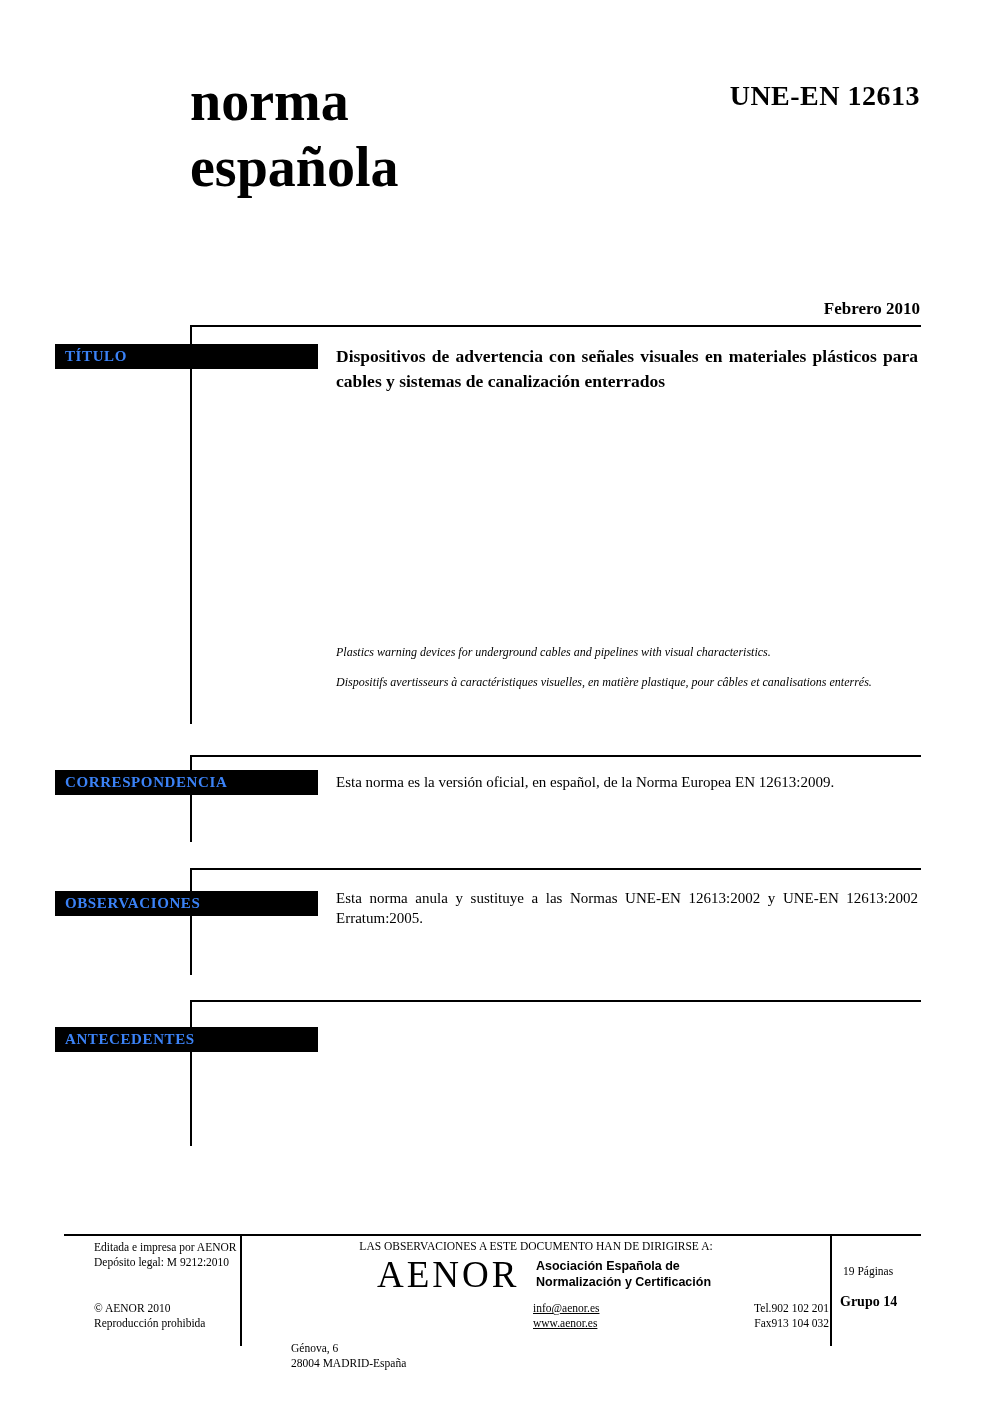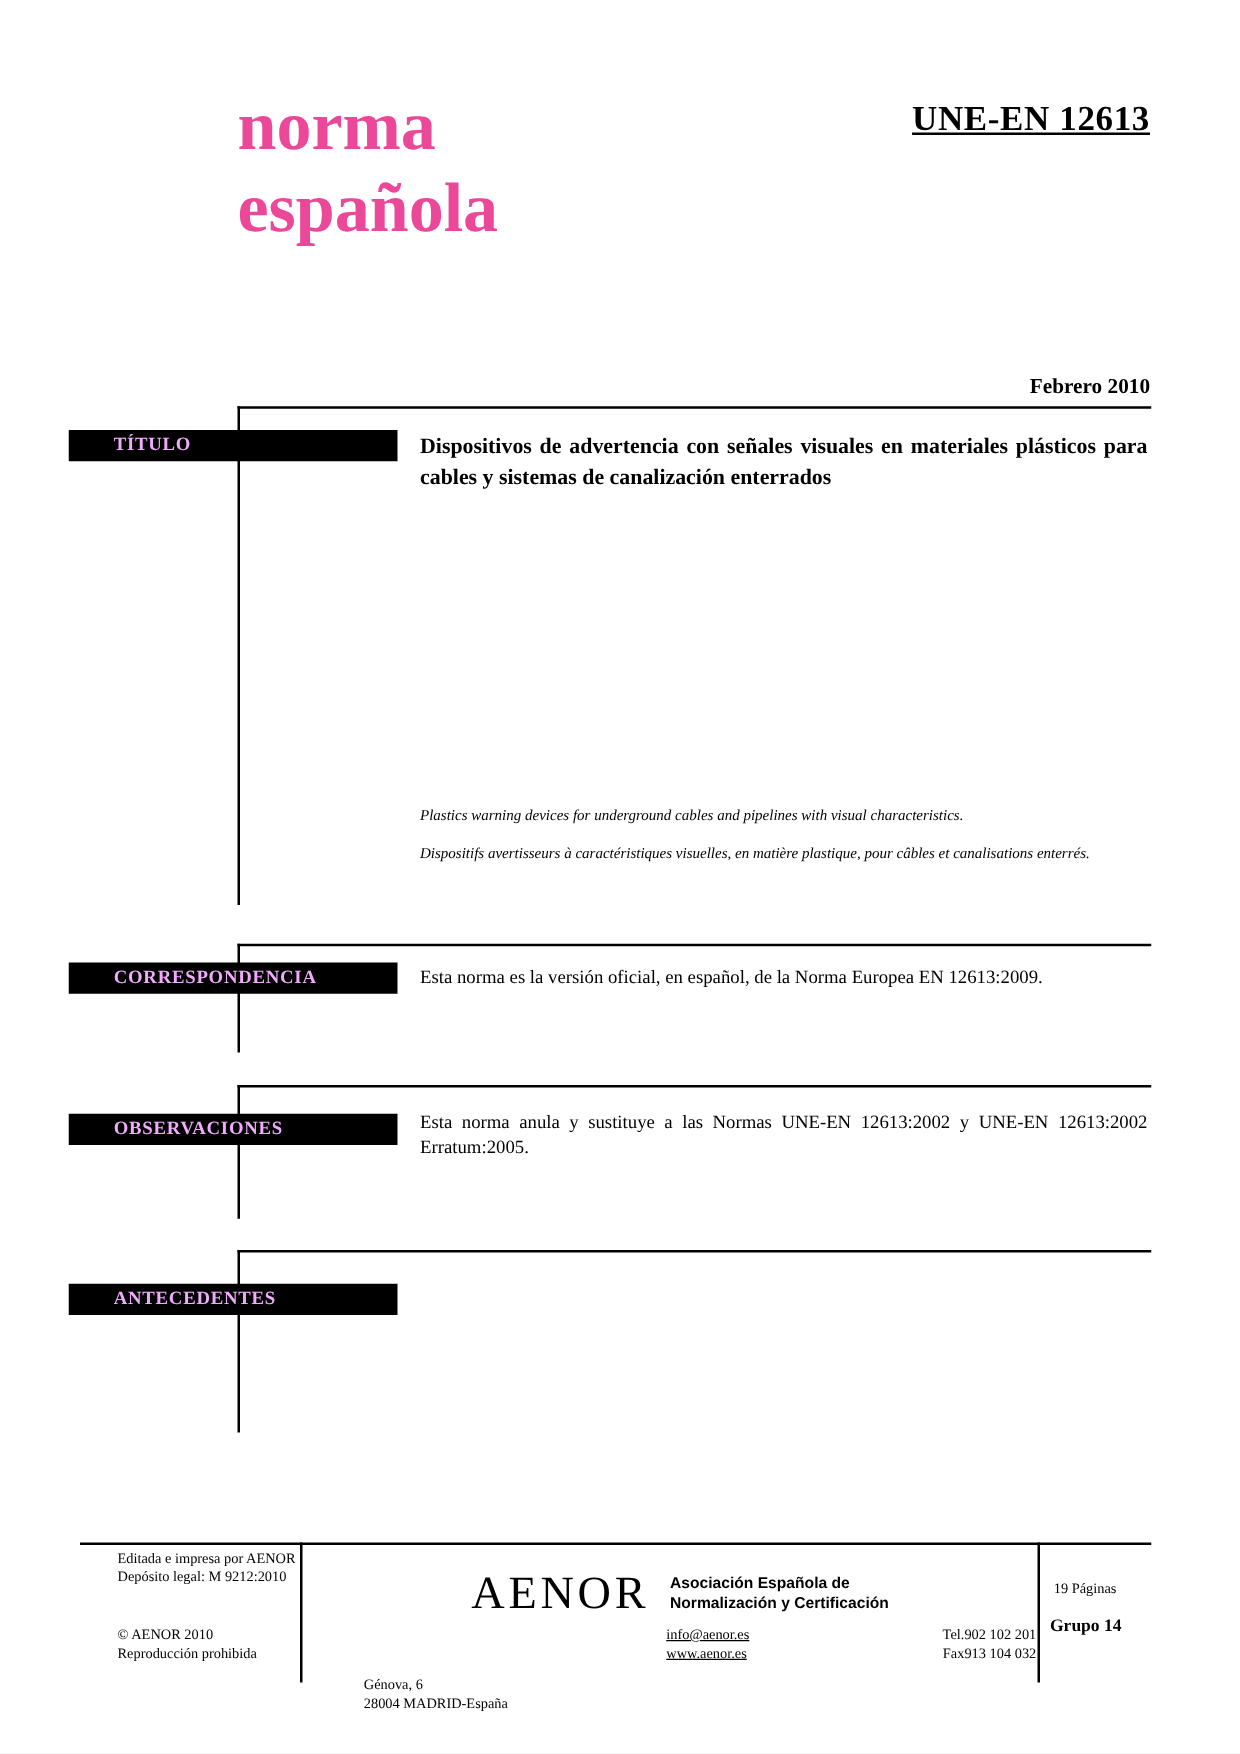--- a/index.html
+++ b/index.html
@@ -14,21 +14,20 @@
     color: #000;
     overflow: hidden;
   }
   .doc-code {
     position: absolute;
     top: 80px;
     right: 72px;
     font-size: 28px;
     font-weight: bold;
     letter-spacing: 0.5px;
-    text-decoration: underline;
   }
   .brand-logo {
     position: absolute;
     left: 190px;
     top: 68px;
     font-size: 56px;
     font-weight: bold;
     line-height: 66px;
     color: #8a8a8a;
   }
@@ -40,25 +39,25 @@
     font-weight: bold;
   }
   .hline { position: absolute; left: 190px; width: 731px; height: 2px; background: #000; }
   .vline { position: absolute; left: 190px; width: 2px; background: #000; }
   .label-box {
     position: absolute;
     left: 55px;
     width: 263px;
     height: 25px;
     background: #000;
-    color: #f0abfc;
+    color: #3b82f6;
     font-weight: bold;
     font-size: 15px;
     line-height: 25px;
-    padding-left: 36px;
+    padding-left: 10px;
     letter-spacing: 0.6px;
   }
   .body-col {
     position: absolute;
     left: 336px;
     width: 582px;
     font-size: 15px;
     line-height: 20px;
   }
   .title-es {
@@ -125,21 +124,21 @@
   .f-pages { position: absolute; left: 843px; top: 1265px; font-size: 11.5px; }
   .f-group { position: absolute; left: 840px; top: 1294px; font-size: 14px; font-weight: bold; }
 </style>
 </head>
 <body>
 
 <div class="page">
 
   <div class="doc-code">UNE-EN 12613</div>
 
-  <div class="brand-logo" style="color: #ec4899;">
+  <div class="brand-logo" style="color: #000000;">
     <div>norma</div>
     <div>española</div>
   </div>
 
   <div class="pub-date">Febrero 2010</div>
 
   <div class="hline" style="top:325px"></div>
   <div class="vline" style="top:325px;height:399px"></div>
   <div class="label-box" style="top:344px">TÍTULO</div>
   <div class="body-col title-es">Dispositivos de advertencia con señales visuales en materiales plásticos para cables y sistemas de canalización enterrados</div>
@@ -168,20 +167,21 @@
   <div class="f-edited f-small">
     <div>Editada e impresa por AENOR</div>
     <div>Depósito legal: M 9212:2010</div>
   </div>
 
   <div class="f-copyright f-small">
     <div>© AENOR 2010</div>
     <div>Reproducción prohibida</div>
   </div>
 
+  <div class="f-notice">LAS OBSERVACIONES A ESTE DOCUMENTO HAN DE DIRIGIRSE A:</div>
 
   <div class="f-aenor-logo">AENOR</div>
 
   <div class="f-aenor-sub">
     <div>Asociación Española de</div>
     <div>Normalización y Certificación</div>
   </div>
 
   <div class="f-address f-small">
     <div>Génova, 6</div>

